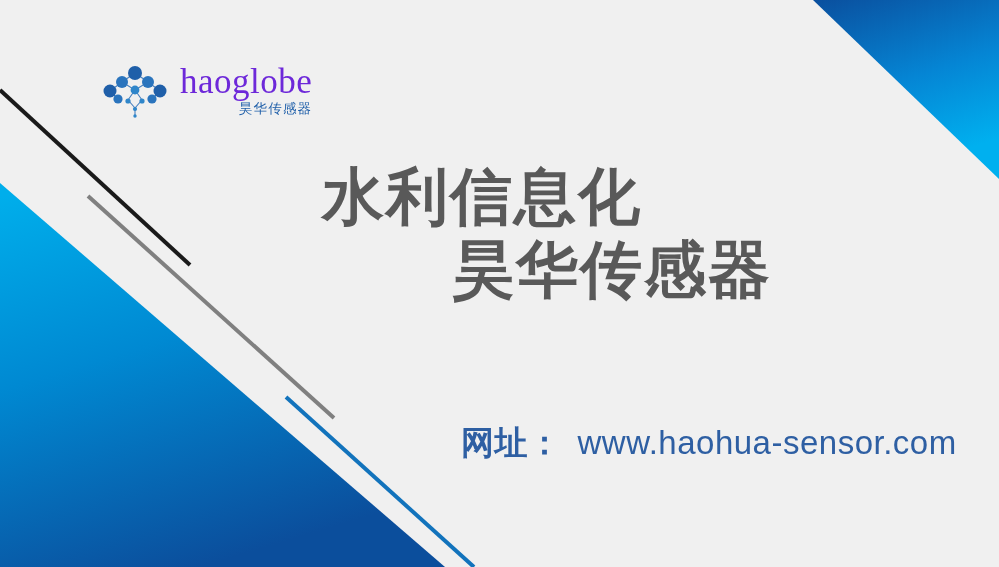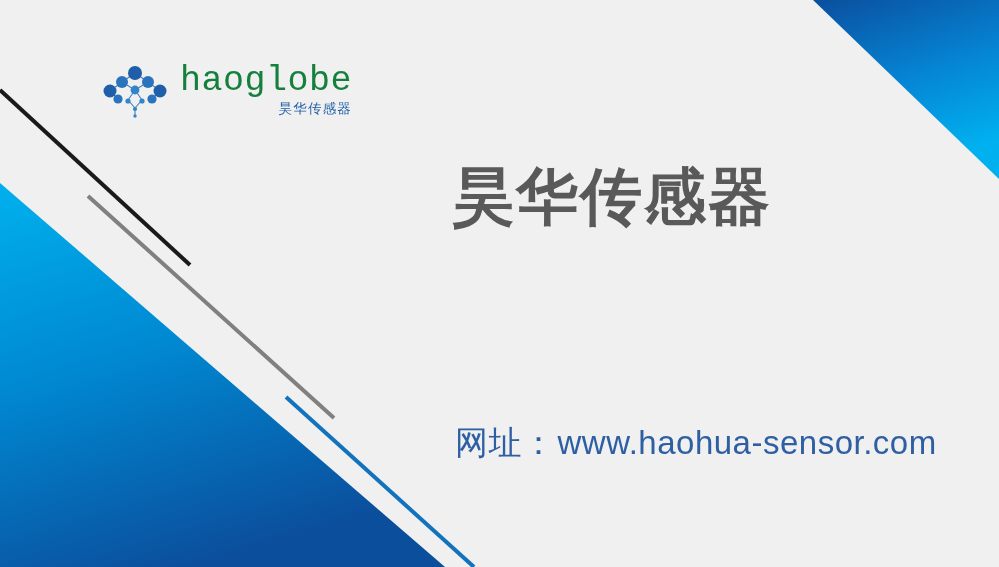--- a/index.html
+++ b/index.html
@@ -40,25 +40,25 @@
     flex: 0 0 auto;
   }
   #logo-words {
     margin-left: 6px;
     display: flex;
     flex-direction: column;
     align-items: flex-end;
     line-height: 1;
   }
   #logo-wordmark {
-    font-family: Liberation Mono, monospace;
+    font-family: Liberation Serif, serif;
     font-size: 35px;
     font-weight: 400;
     letter-spacing: 0.5px;
-    color: #15803d;
+    color: #6d28d9;
     white-space: nowrap;
   }
   #logo-subtitle {
     margin-top: 3px;
     font-size: 13.5px;
     font-weight: 400;
     letter-spacing: 1.2px;
     color: #1f5fa9;
     white-space: nowrap;
   }
@@ -86,22 +86,22 @@
     position: absolute;
     left: 455px;
     top: 421px;
     font-size: 33px;
     color: #2e5fa3;
     letter-spacing: 0.5px;
     white-space: nowrap;
     display: flex;
     align-items: baseline;
   }
-  #url-label { font-weight: 400; }
-  #url-value { margin-left: 2px; }
+  #url-label { font-weight: 700; margin-left: 6px; }
+  #url-value { margin-left: 16px; }
 </style>
 </head>
 <body>
 
 <div id="slide">
 
   <svg id="bg-svg" viewBox="0 0 999 567" preserveAspectRatio="none">
     <defs>
       <linearGradient id="gradTopRight" x1="0" y1="0" x2="0.35" y2="1">
         <stop offset="0%" stop-color="#0a4f9e"></stop>
@@ -153,20 +153,21 @@
         <circle cx="39" cy="56" r="1.7"></circle>
       </g>
     </svg>
     <div id="logo-words">
       <div id="logo-wordmark">haoglobe</div>
       <div id="logo-subtitle">昊华传感器</div>
     </div>
   </div>
 
   <div id="title-group">
+    <div class="title-line" id="title-line-1">水利信息化</div>
     <div class="title-line" id="title-line-2">昊华传感器</div>
   </div>
 
   <div id="url-line">
     <span id="url-label">网址：</span>
     <span id="url-value">www.haohua-sensor.com</span>
   </div>
 
 </div>
 

